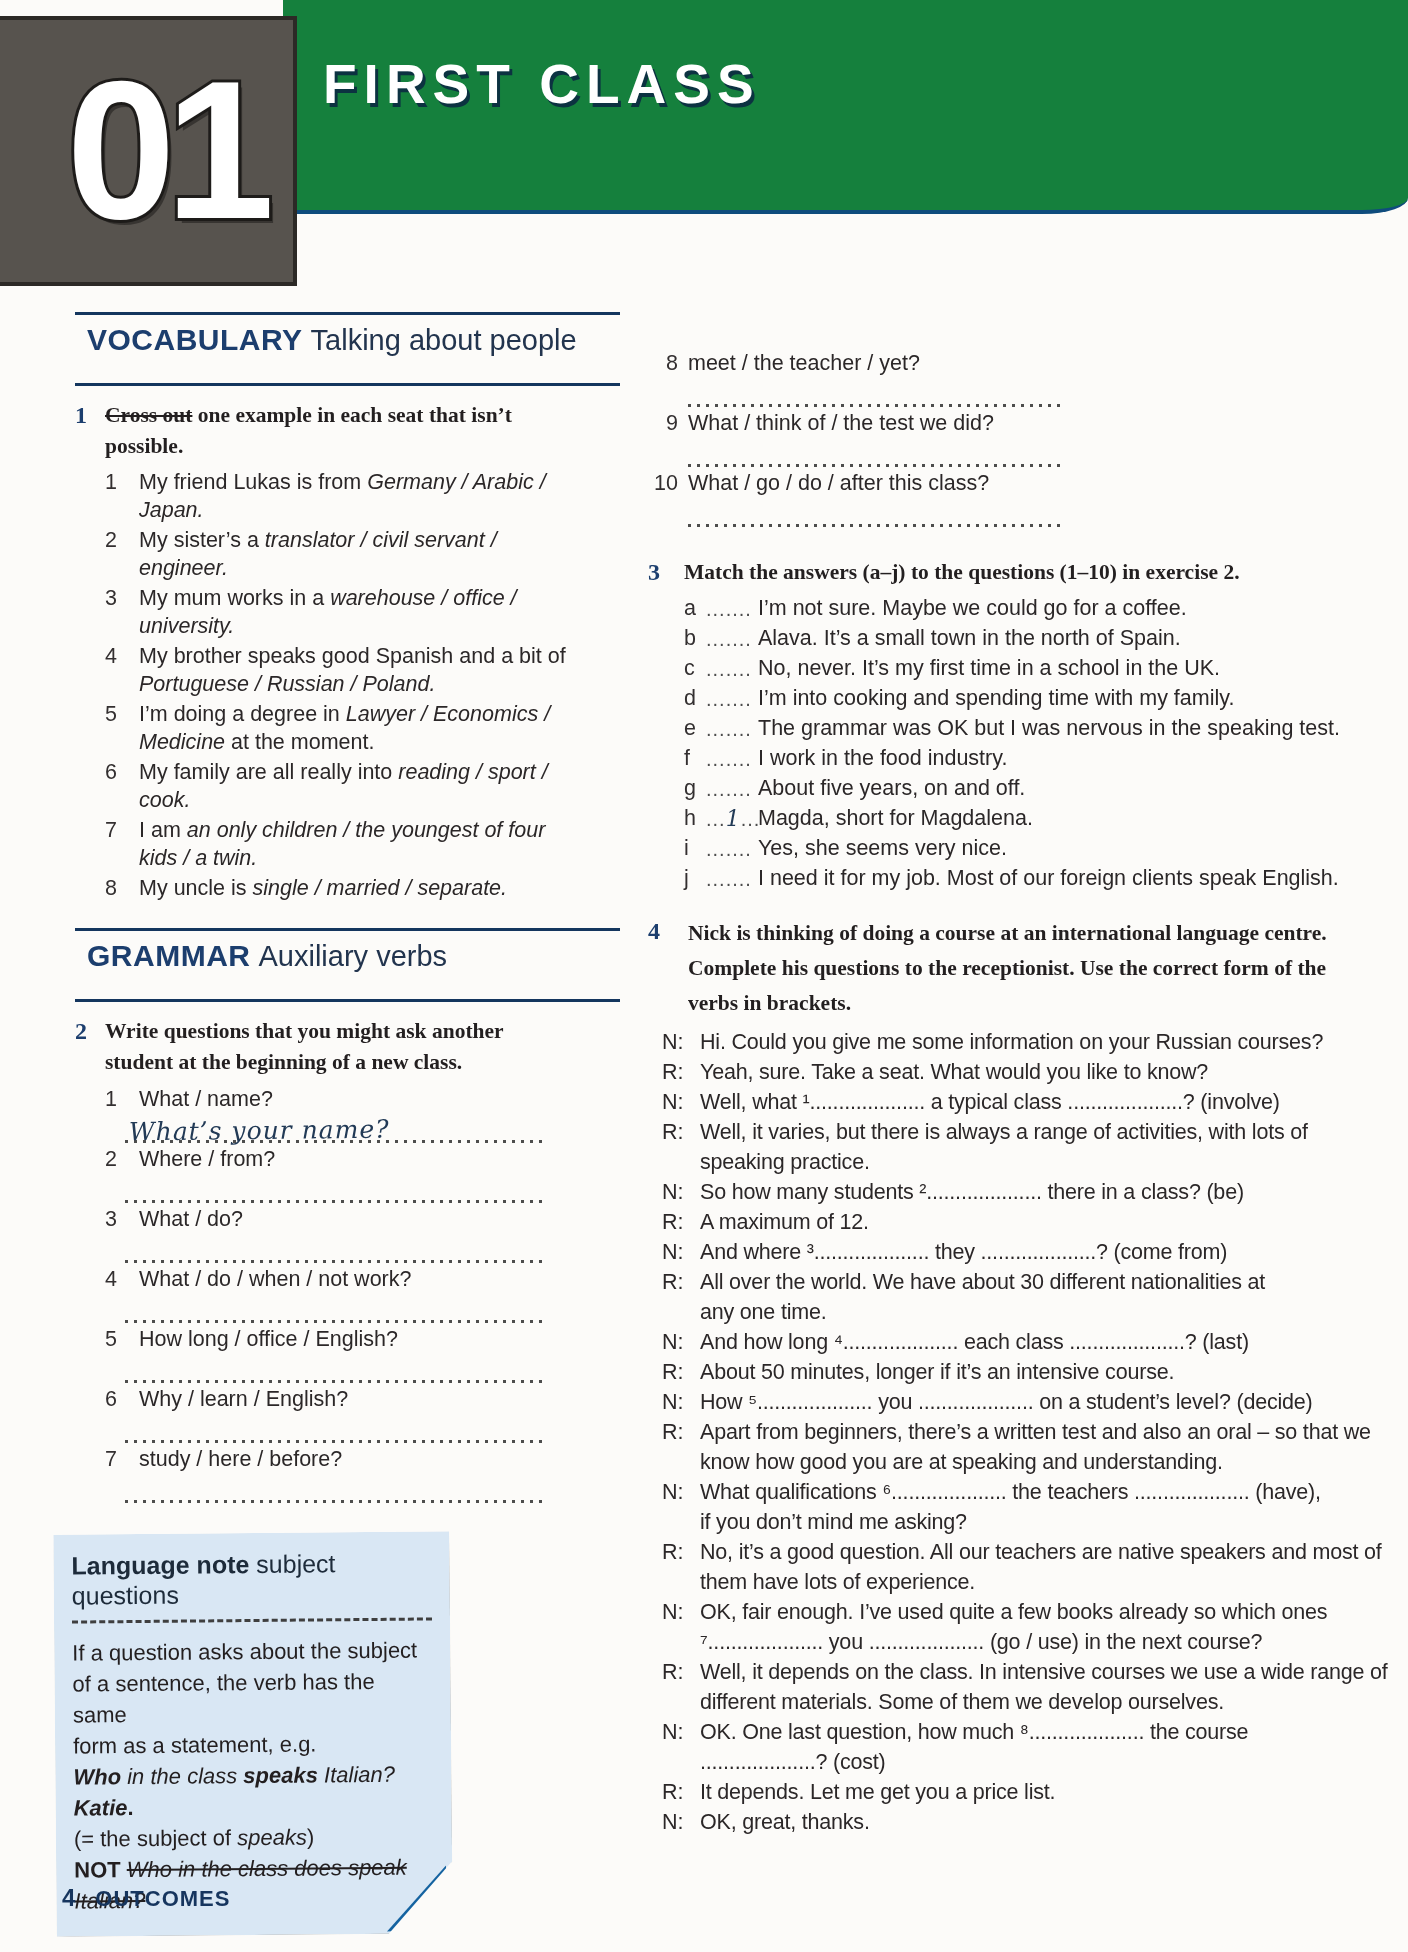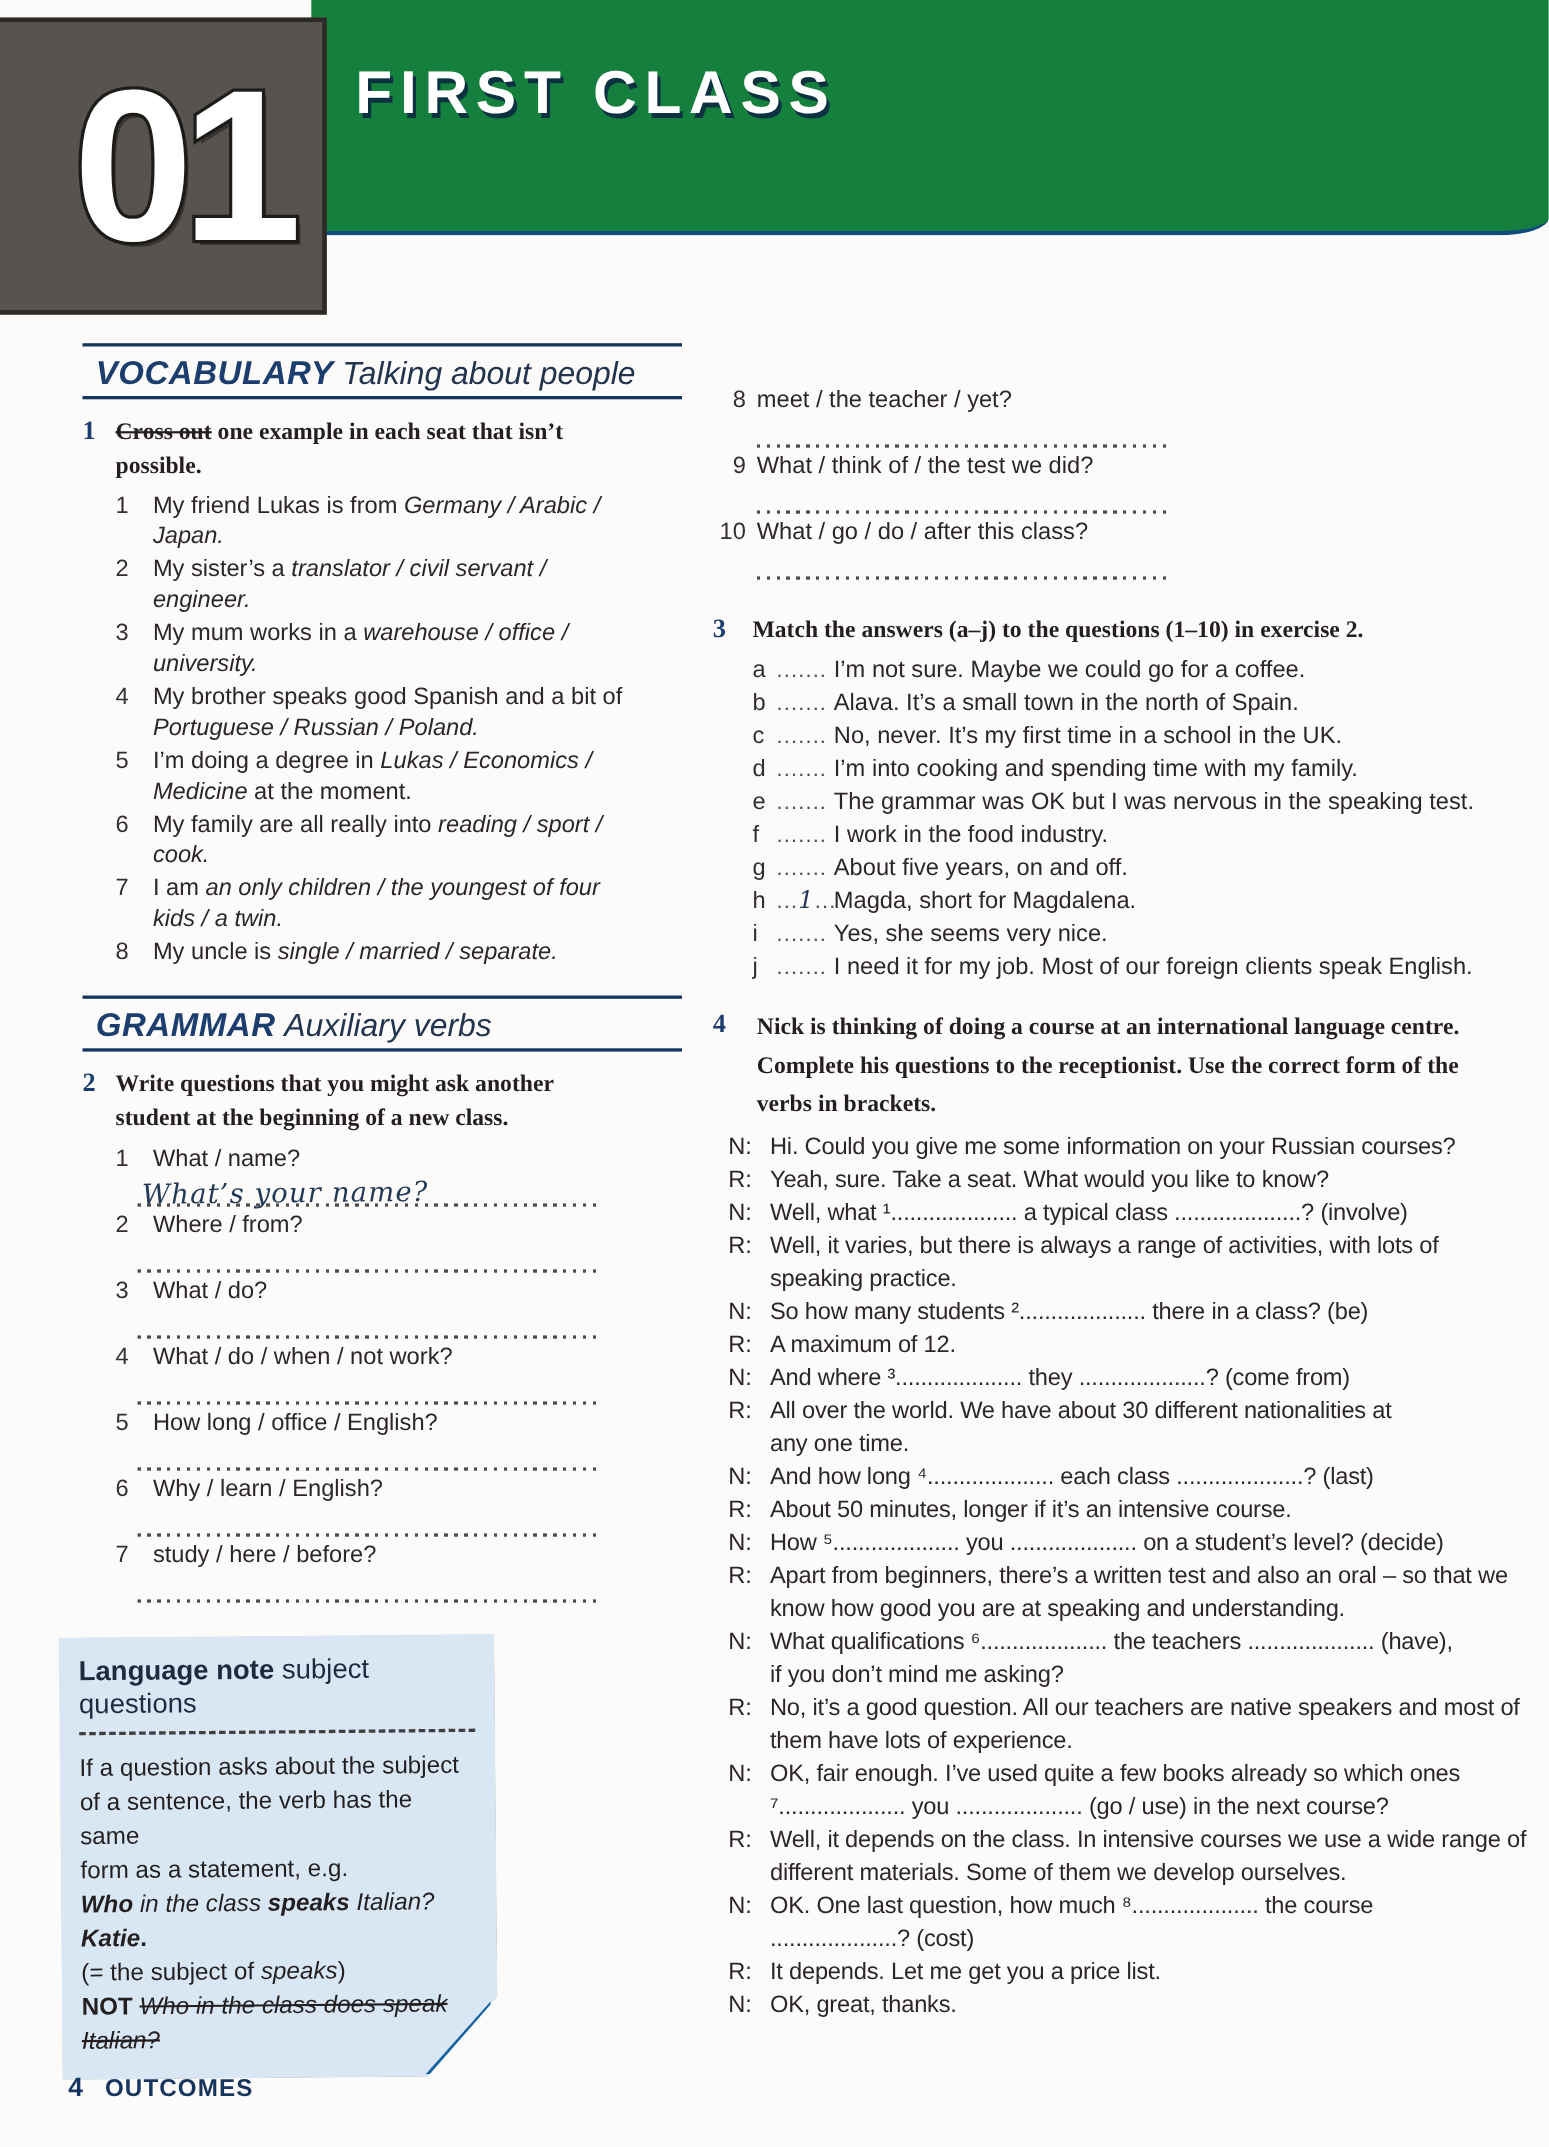--- a/index.html
+++ b/index.html
@@ -15,21 +15,21 @@
   .unit-box{position:absolute;left:-6px;top:16px;width:295px;height:262px;background:#57534e;
           border:4px solid #2c2926;display:flex;align-items:center;justify-content:center;}
   .unit-number{font-size:196px;font-weight:bold;color:#ffffff;letter-spacing:-10px;line-height:1;
           -webkit-text-stroke:6px #1e1c1a;paint-order:stroke fill;text-shadow:4px 5px 0 rgba(30,28,26,.55);margin-left:40px;}
 
   
   .col-left{position:absolute;left:75px;top:312px;width:545px;}
   .col-right{position:absolute;left:648px;top:348px;width:758px;}
 
   
-  .sec-head{border-top:3px solid #14365e;border-bottom:3px solid #14365e;padding:8px 0 3px 12px;margin-bottom:14px;font-style:italic;}
+  .sec-head{border-top:3px solid #14365e;border-bottom:3px solid #14365e;padding:8px 0 26px 12px;margin-bottom:14px;}
   .sec-label{font-size:30px;font-weight:bold;color:#1c3e6e;letter-spacing:.5px;}
   .sec-label::first-letter{font-size:1.12em;}
   .sec-topic{font-size:29px;color:#22344e;margin-left:8px;}
 
   
   .ex-row{display:flex;margin-bottom:6px;}
   .ex-num{flex:none;width:30px;font-family:"Liberation Serif",serif;font-weight:bold;
           font-size:24px;color:#1c3e6e;line-height:31px;}
   .instruction{font-family:"Liberation Serif",serif;font-weight:bold;font-size:21.5px;
           line-height:31px;color:#231f20;}
@@ -127,21 +127,21 @@
           <span class="v-text"><span>My mum works in a </span><span class="seg-i">warehouse / office /</span><br><span class="seg-i">university.</span></span>
         </div>
 
         <div class="v-item">
           <span class="v-num">4</span>
           <span class="v-text"><span>My brother speaks good Spanish and a bit of</span><br><span class="seg-i">Portuguese / Russian / Poland.</span></span>
         </div>
 
         <div class="v-item">
           <span class="v-num">5</span>
-          <span class="v-text"><span>I’m doing a degree in </span><span class="seg-i">Lukas / Economics /</span><br><span class="seg-i">Medicine</span><span> at the moment.</span></span>
+          <span class="v-text"><span>I’m doing a degree in </span><span class="seg-i">Lawyer / Economics /</span><br><span class="seg-i">Medicine</span><span> at the moment.</span></span>
         </div>
 
         <div class="v-item">
           <span class="v-num">6</span>
           <span class="v-text"><span>My family are all really into </span><span class="seg-i">reading / sport /</span><br><span class="seg-i">cook.</span></span>
         </div>
 
         <div class="v-item">
           <span class="v-num">7</span>
           <span class="v-text"><span>I am </span><span class="seg-i">an only children / the youngest of four</span><br><span class="seg-i">kids / a twin.</span></span>

